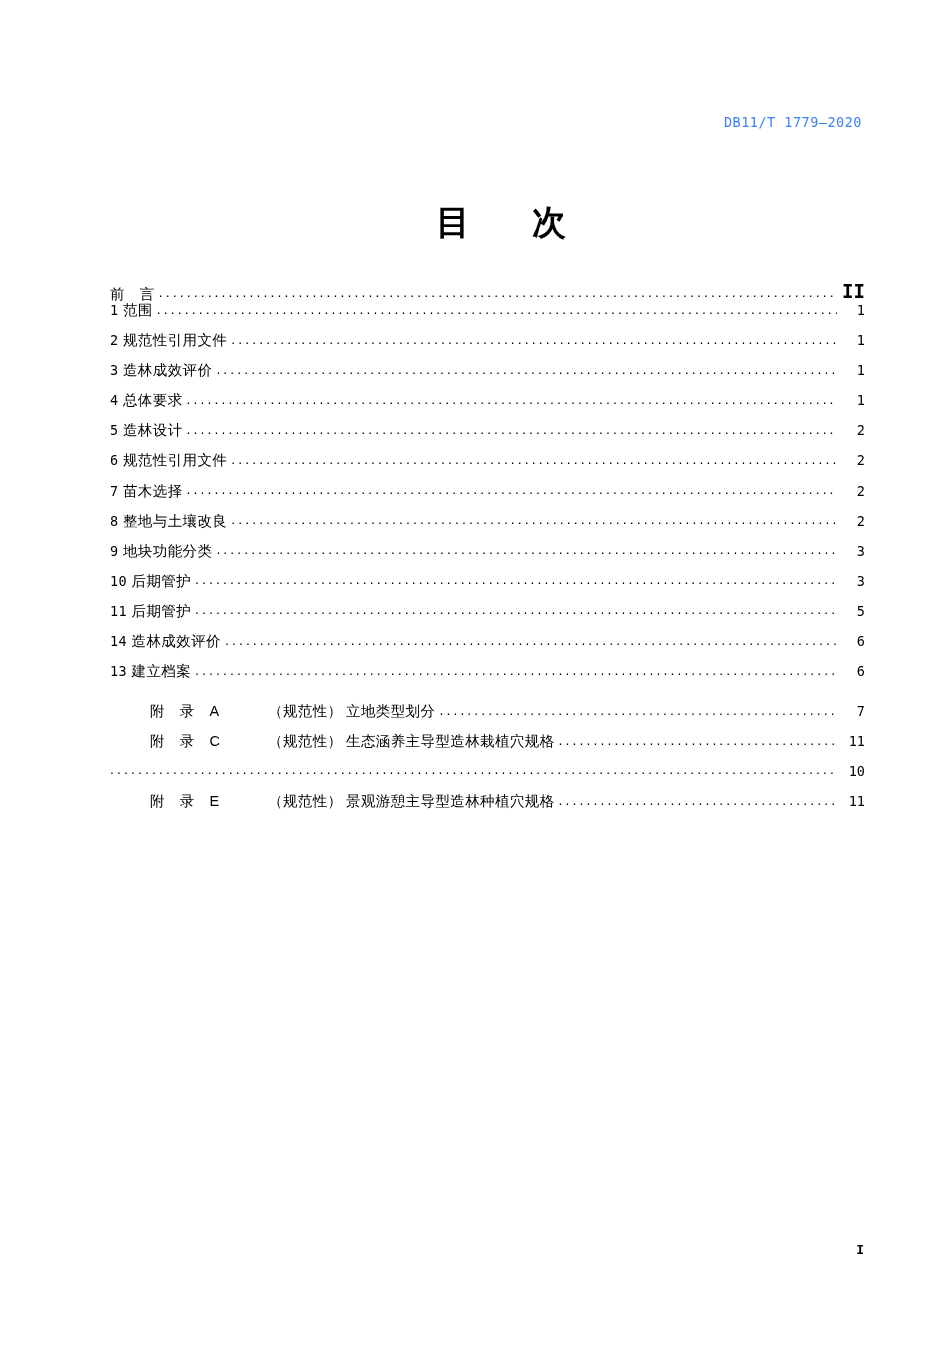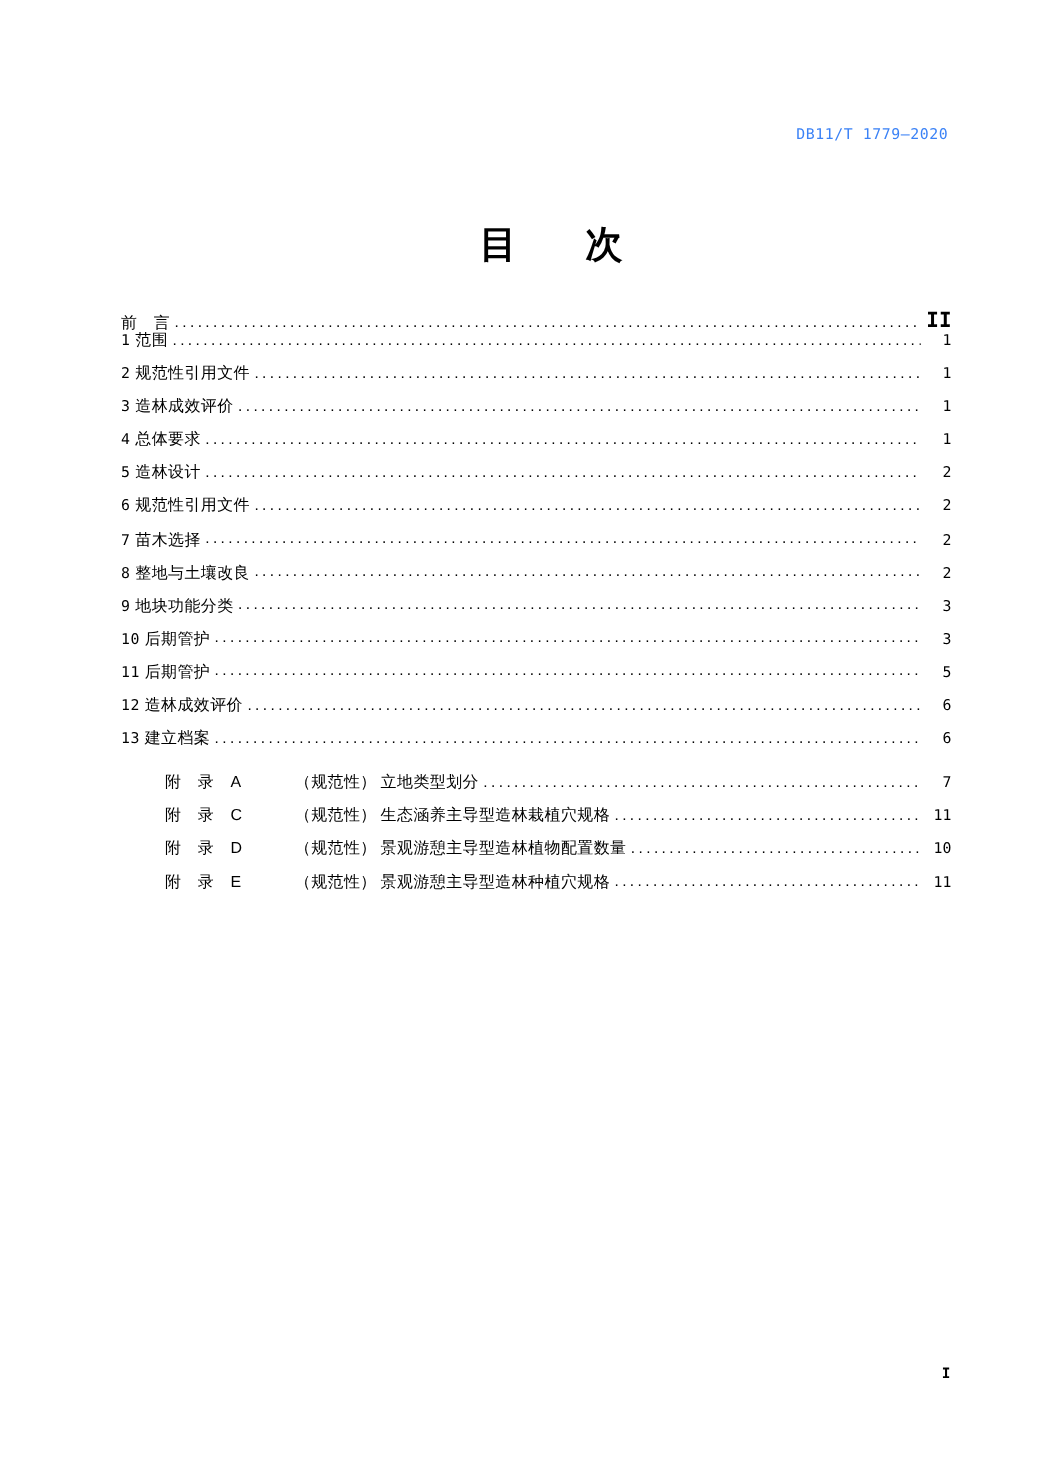--- a/index.html
+++ b/index.html
@@ -188,21 +188,21 @@
       <span class="toc-page">3</span>
     </div>
 
     <div class="toc-row">
       <span class="toc-label"><span class="num">11</span> <span>后期管护</span></span>
       <span class="dots"></span>
       <span class="toc-page">5</span>
     </div>
 
     <div class="toc-row">
-      <span class="toc-label"><span class="num">12</span> <span>造林成效评价</span></span>
+      <span class="toc-label"><span class="num">14</span> <span>造林成效评价</span></span>
       <span class="dots"></span>
       <span class="toc-page">6</span>
     </div>
 
     <div class="toc-row">
       <span class="toc-label"><span class="num">13</span> <span>建立档案</span></span>
       <span class="dots"></span>
       <span class="toc-page">6</span>
     </div>
 
@@ -215,21 +215,20 @@
     </div>
 
 
     <div class="toc-row">
       <span class="toc-label"><span class="toc-annex-tag">附　录　C</span><span class="toc-annex-kind">（规范性）</span><span>生态涵养主导型造林栽植穴规格</span></span>
       <span class="dots"></span>
       <span class="toc-page">11</span>
     </div>
 
     <div class="toc-row">
-      <span class="toc-label"><span class="toc-annex-tag">附　录　D</span><span class="toc-annex-kind">（规范性）</span><span>景观游憩主导型造林植物配置数量</span></span>
       <span class="dots"></span>
       <span class="toc-page">10</span>
     </div>
 
     <div class="toc-row">
       <span class="toc-label"><span class="toc-annex-tag">附　录　E</span><span class="toc-annex-kind">（规范性）</span><span>景观游憩主导型造林种植穴规格</span></span>
       <span class="dots"></span>
       <span class="toc-page">11</span>
     </div>
 

